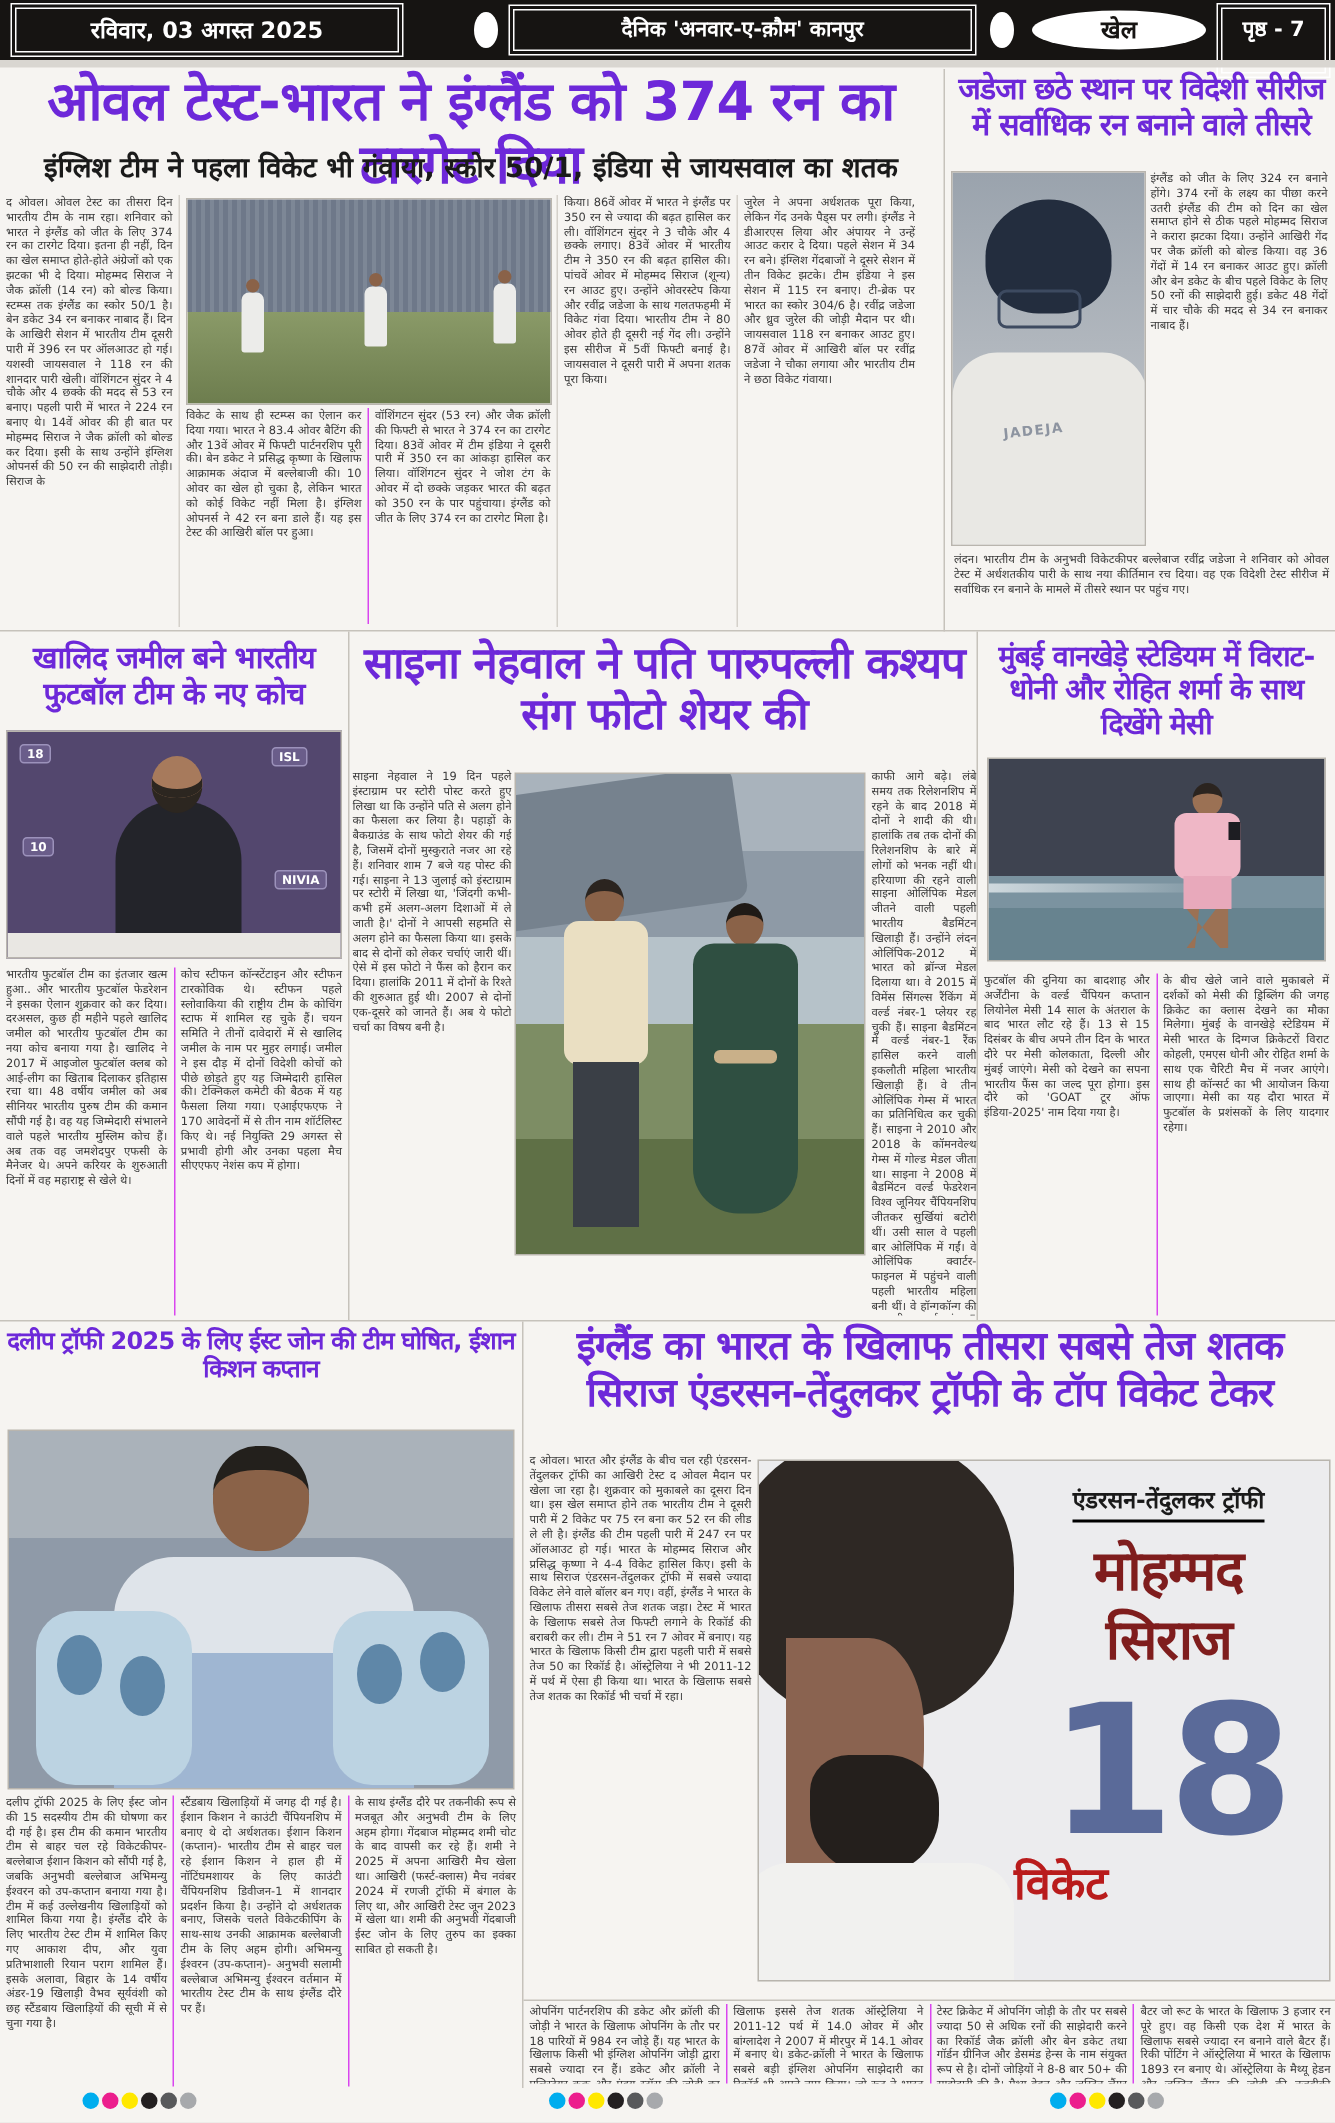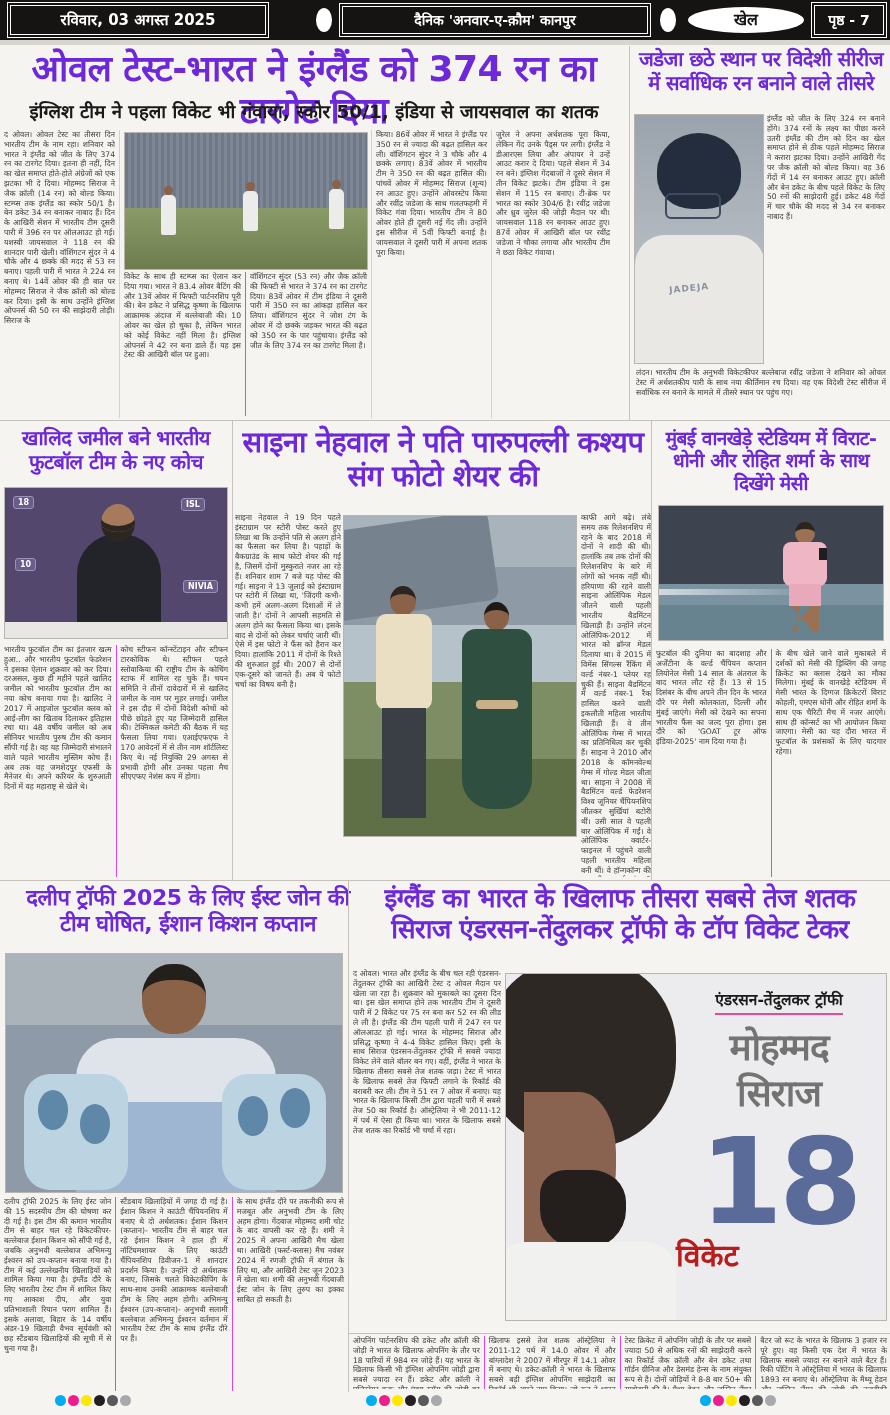--- a/index.html
+++ b/index.html
@@ -6,21 +6,21 @@
   html,body { background:#e8e6e2; font-family:"DejaVu Sans", sans-serif; }
   .page { position:relative; width:890px; height:1415px; background:#f6f4f1; overflow:hidden; margin:0 auto; color:#2c2c2c; }
 
   
   .masthead-bar { position:absolute; left:0; top:0; width:890px; height:40px; background:#161412; display:flex; align-items:center; }
   .hdr-box { border:1px solid #fff; outline:1px solid #fff; outline-offset:2px; color:#fff; font-weight:bold; text-align:center; padding:4px 10px; font-size:15px; white-space:nowrap; }
   .date-box { position:absolute; left:10px; top:5px; width:256px; height:30px; line-height:21px; }
   .mast-box { position:absolute; left:342px; top:6px; width:306px; height:28px; line-height:19px; font-size:14px; }
   .hdr-dot { position:absolute; top:8px; width:16px; height:24px; border-radius:50%; background:#fff; }
   .sec-oval-badge { position:absolute; left:688px; top:7px; width:116px; height:26px; background:#fff; border-radius:50%; color:#161412; font-weight:bold; font-size:16px; text-align:center; line-height:26px; }
-  .page-box { position:absolute; left:814px; top:5px; width:70px; height:30px; line-height:21px; font-size:14px; }
+  .page-box { position:absolute; left:814px; top:5px; width:70px; height:44px; line-height:21px; font-size:14px; }
   .under-bar { position:absolute; left:0; top:40px; width:890px; height:5px; background:#d9d6d1; }
 
   
   .hl { font-weight:bold; color:#6d28d9; text-align:center; line-height:1.18; letter-spacing:-0.5px; }
   .bd { font-size:7.6px; line-height:9.8px; text-align:justify; color:#3a3a3a; overflow:hidden; }
   .cols { display:flex; }
   .col { flex:1; padding:0 4px; border-right:1px solid #d946ef; overflow:hidden; }
   .col:last-child { border-right:none; }
   .vline { position:absolute; width:1px; background:#c6c2bb; }
   .hline { position:absolute; height:1px; background:#c6c2bb; }
@@ -85,39 +85,39 @@
   .messi-fig { position:absolute; left:120px; top:16px; width:52px; height:110px; }
   .messi-fig .head { position:absolute; left:16px; top:0; width:20px; height:22px; background:#9b7154; border-radius:50%; border-top:7px solid #2b241f; }
   .messi-fig .jersey { position:absolute; left:4px; top:20px; width:44px; height:44px; background:#efb7c6; border-radius:8px; }
   .messi-fig .band { position:absolute; left:40px; top:26px; width:8px; height:12px; background:#1d1d22; }
   .messi-fig .shorts { position:absolute; left:10px; top:62px; width:32px; height:22px; background:#e8a9bb; }
   .messi-fig .legs { position:absolute; left:12px; top:84px; width:28px; height:26px; background:#9b7154; clip-path:polygon(0 0,30% 0,20% 100%,0 100%,70% 0,100% 0,100% 100%,80% 100%); }
   .me-cols { position:absolute; left:0; top:228px; width:238px; height:228px; }
 
   
   .sec-duleep { position:absolute; left:0; top:881px; width:348px; height:511px; }
-  .du-hl { position:absolute; left:16px; top:4px; width:344px; font-size:22px; }
+  .du-hl { position:absolute; left:2px; top:4px; width:344px; font-size:16px; }
   .du-photo { position:absolute; left:5px; top:72px; width:338px; height:240px; background:linear-gradient(180deg,#aab2ba 0 30%,#8f9aa8 30% 100%); }
   .du-head { position:absolute; left:136px; top:10px; width:64px; height:70px; background:#8a6248; border-radius:46%; border-top:16px solid #23201c; }
   .du-jersey { position:absolute; left:70px; top:84px; width:200px; height:160px; background:linear-gradient(180deg,#dfe4ea 0 40%,#9fb6d2 40% 100%); border-radius:40px 40px 0 0; }
   .glove { position:absolute; top:120px; width:104px; height:116px; background:#bcd3e2; border-radius:26px; }
   .glove .spot { position:absolute; width:30px; height:40px; background:#5f87a8; border-radius:50%; }
   .du-cols { position:absolute; left:0; top:316px; width:348px; height:194px; }
 
   .sec-siraj { position:absolute; left:348px; top:881px; width:542px; height:511px; border-left:1px solid #c6c2bb; }
   .si-hl { position:absolute; left:2px; top:2px; width:538px; font-size:26px; }
   .si-lead { position:absolute; left:4px; top:88px; width:148px; height:360px; }
   .si-photo { position:absolute; left:156px; top:92px; width:382px; height:348px; background:#ececee; }
   .si-hair { position:absolute; left:-20px; top:-16px; width:190px; height:190px; background:#2e2824; border-radius:46%; }
   .si-face { position:absolute; left:18px; top:118px; width:92px; height:150px; background:#8a6350; border-radius:0 40% 50% 0; }
   .si-beard { position:absolute; left:34px; top:196px; width:86px; height:80px; background:#241f1c; border-radius:30% 40% 50% 50%; }
   .si-shoulder { position:absolute; left:-10px; top:268px; width:180px; height:90px; background:#f1f1ef; border-radius:30px 30px 0 0; }
   .si-panel { position:absolute; left:170px; top:14px; width:206px; height:330px; text-align:center; }
-  .si-trophy { font-size:15.5px; font-weight:bold; color:#1a1a1a; border-bottom:2px solid #ec4899; display:inline-block; padding-bottom:3px; }
-  .si-name { font-size:37px; font-weight:bold; color:#737373; line-height:1.25; margin-top:10px; letter-spacing:-1px; }
+  .si-trophy { font-size:15.5px; font-weight:bold; color:#1a1a1a; border-bottom:2px solid #000000; display:inline-block; padding-bottom:3px; }
+  .si-name { font-size:37px; font-weight:bold; color:#7f1d1d; line-height:1.25; margin-top:10px; letter-spacing:-1px; }
   .si-number { font-size:120px; font-weight:bold; color:#5a6a99; line-height:1.0; margin-top:4px; letter-spacing:-4px; }
   .si-unit { font-size:30px; font-weight:bold; color:#b91c1c; text-align:left; padding-right:18px; margin-top:-8px; }
   .si-bottom { position:absolute; left:0; top:452px; width:542px; height:56px; border-top:1px solid #c6c2bb; padding-top:2px; }
 
   
   .regrow { position:absolute; top:1395px; display:flex; gap:2px; }
   .regdot { width:11px; height:11px; border-radius:50%; }
   .rg1 { left:55px; } .rg2 { left:366px; } .rg3 { left:700px; }
 </style>
 </head>

